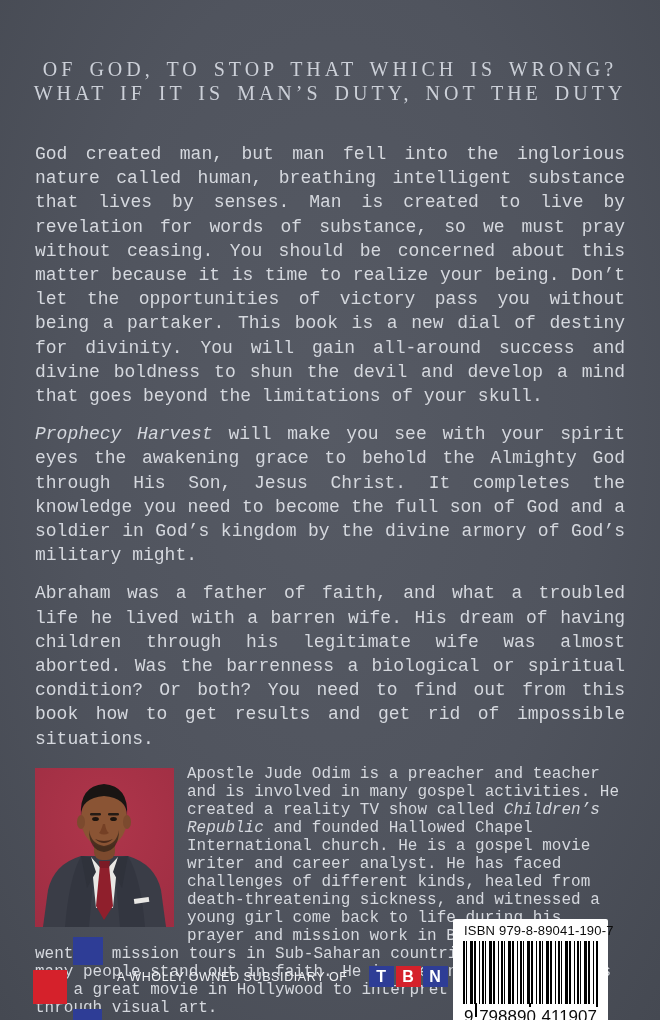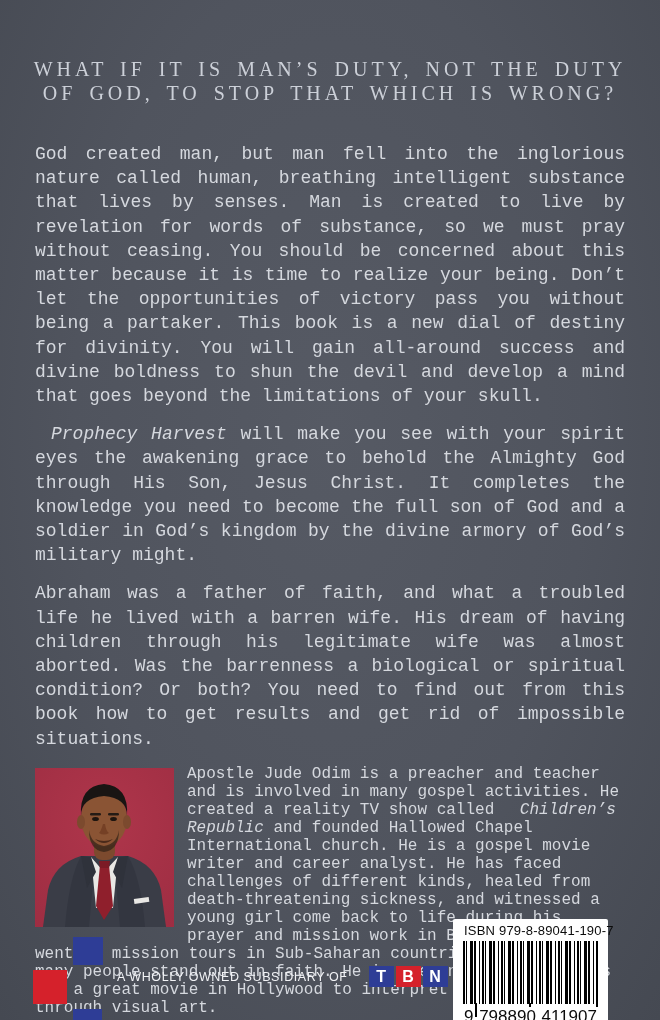--- a/index.html
+++ b/index.html
@@ -29,21 +29,21 @@
   .body-copy{padding:0 35px;font-family:Liberation Mono, monospace;}
   .para{
     font-size:18px;
     line-height:24.2px;
     text-align:justify;
     text-align-last:left;
     color:var(--text);
     margin-top:14px;
   }
   .para.first{margin-top:37px;}
-  .para em, .bio em{font-style:italic;margin-left:16px;}
+  .para em, .bio em{font-style:italic;}
   .bio{margin-top:14px;}
   .bio .photo{
     float:left;
     width:139px;
     height:159px;
     margin:3px 13px 5px 0;
     display:block;
     background:var(--photo-red);
   }
   
@@ -93,22 +93,22 @@
   .digits span{background:#fff;padding:0 1px;}
   
   .photo svg{display:block;width:139px;height:159px;}
 </style>
 </head>
 <body>
 
 <div class="cover">
 
   <div class="headline">
+    <div>OF GOD, TO STOP THAT WHICH IS WRONG?</div>
     <div>WHAT IF IT IS MAN’S DUTY, NOT THE DUTY</div>
-    <div>OF GOD, TO STOP THAT WHICH IS WRONG?</div>
   </div>
 
   <div class="body-copy">
     <p class="para first">God created man, but man fell into the inglorious nature called human, breathing intelligent substance that lives by senses. Man is created to live by revelation for words of substance, so we must pray without ceasing. You should be concerned about this matter because it is time to realize your being. Don’t let the opportunities of victory pass you without being a partaker. This book is a new dial of destiny for divinity. You will gain all-around success and divine boldness to shun the devil and develop a mind that goes beyond the limitations of your skull.</p>
 
     <p class="para"><em>Prophecy Harvest</em><span> will make you see with your spirit eyes the awakening grace to behold the Almighty God through His Son, Jesus Christ. It completes the knowledge you need to become the full son of God and a soldier in God’s kingdom by the divine armory of God’s military might.</span></p>
 
     <p class="para">Abraham was a father of faith, and what a troubled life he lived with a barren wife. His dream of having children through his legitimate wife was almost aborted. Was the barrenness a biological or spiritual condition? Or both? You need to find out from this book how to get results and get rid of impossible situations.</p>
 
     <div class="bio">

